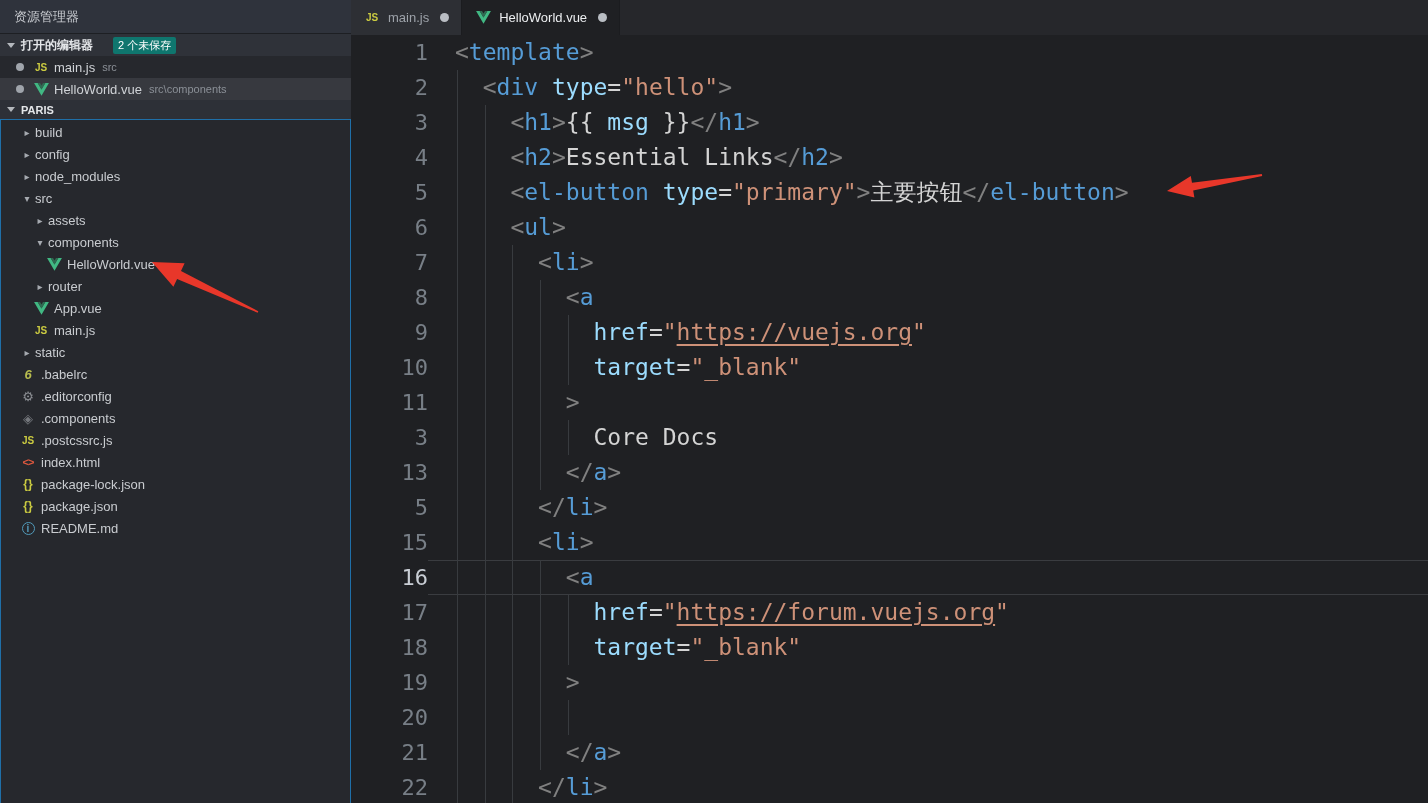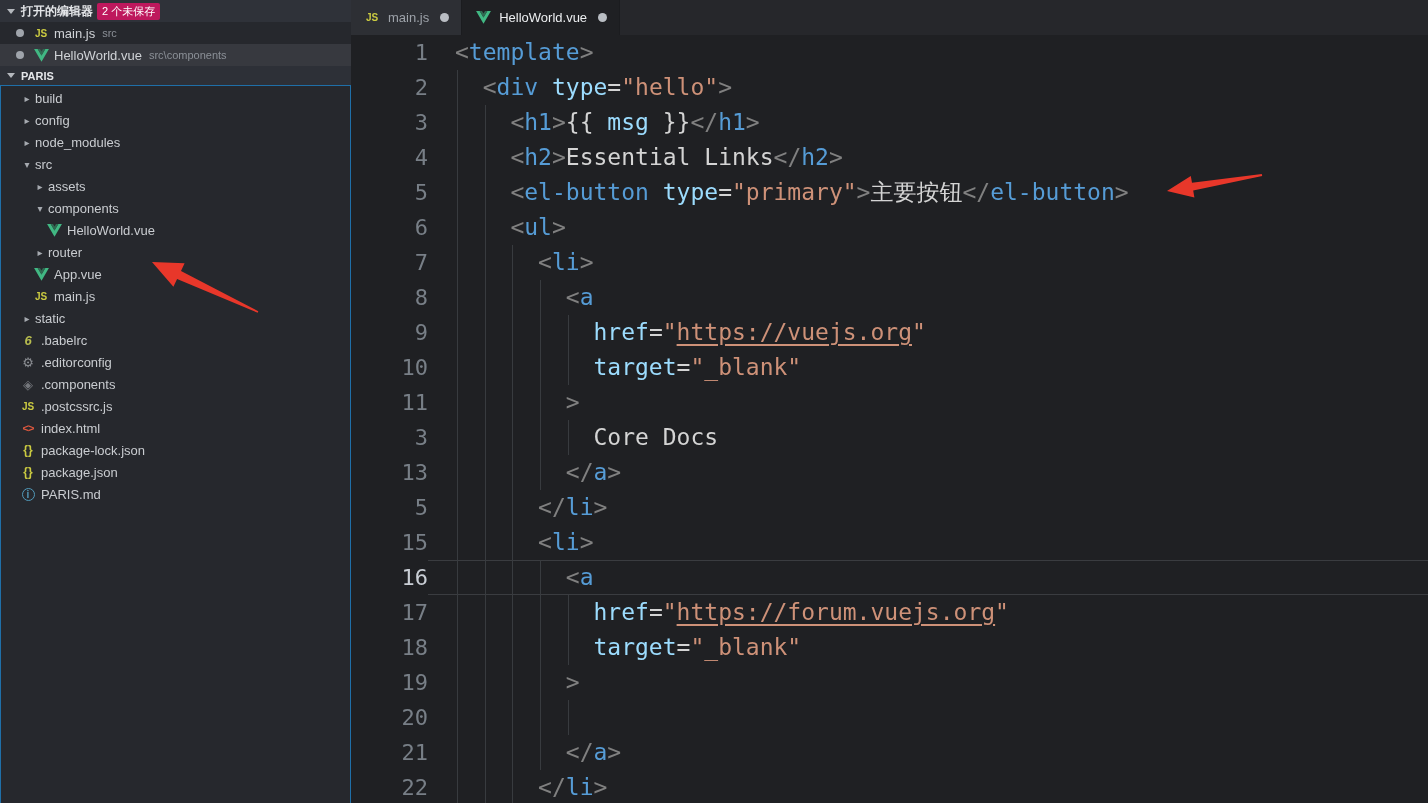--- a/index.html
+++ b/index.html
@@ -6,21 +6,21 @@
   html,body { width:1428px; height:803px; overflow:hidden; }
   body { background:#1f2023; font-family:"Liberation Sans", sans-serif; position:relative; }
 
   .app { display:flex; height:100%; }
 
   
   .sidebar { width:351px; flex:none; background:#26282d; display:flex; flex-direction:column; position:relative; }
   .sb-title { height:34px; line-height:34px; padding-left:14px; background:#2f333c; color:#c9ccd1; font-size:13px; border-bottom:1px solid #1d1f23; }
   .sec-header { height:22px; display:flex; align-items:center; background:#2f3239; color:#e4e6e9; font-size:12px; font-weight:bold; }
   .tw { width:0; height:0; border-left:4px solid transparent; border-right:4px solid transparent; border-top:5px solid #b4b8bd; margin:0 6px 0 7px; flex:none; }
-  .badge { margin-left:4px; background:#be185d; color:#ffffff; font-size:11px; font-weight:normal; padding:1px 5px; border-radius:2px; }
+  .badge { margin-left:20px; background:#0f766e; color:#ffffff; font-size:11px; font-weight:normal; padding:1px 5px; border-radius:2px; }
   .oe-row { height:22px; display:flex; align-items:center; font-size:13px; color:#d0d3d7; padding-left:10px; }
   .oe-row.selected { background:#37393f; }
   .mod-dot { width:8px; height:8px; border-radius:50%; background:#9fa4ab; margin:0 8px 0 6px; flex:none; }
   .oe-path { color:#8b9097; font-size:11px; margin-left:7px; }
   .paris-header { height:19px; background:#2d3037; font-size:11px; }
   .tree { flex:1; border:1px solid #1f6fa8; border-bottom:none; background:#26282d; padding-top:1px; overflow:hidden; }
   .tree-row { height:22px; display:flex; align-items:center; font-size:13px; color:#c9ccd0; }
   .twisty { width:16px; text-align:center; color:#a6aab0; font-size:10px; flex:none; }
   .fi { width:18px; text-align:center; margin-right:4px; flex:none; display:inline-flex; align-items:center; justify-content:center; }
   .ic-js { color:#cbcb41; font-weight:bold; font-size:10px; }
@@ -58,20 +58,21 @@
   .tk-v { color:#9cdcfe; }
 
   .arrows { position:absolute; left:0; top:0; width:1428px; height:803px; pointer-events:none; z-index:5; }
 </style>
 </head>
 <body>
 
 <div class="app">
 
   <aside class="sidebar">
+    <div class="sb-title">资源管理器</div>
 
     <div class="sec-header">
       <span class="tw"></span>
       <span>打开的编辑器</span>
       <span class="badge">2 个未保存</span>
     </div>
 
     <div class="oe-row">
       <span class="mod-dot"></span>
       <span class="fi">
@@ -199,21 +200,21 @@
         <div class="tree-row" style="padding-left: 18px;">
           <span class="fi">
             <span class="ic-json">{}</span>
           </span>
           <span>package.json</span>
         </div>
         <div class="tree-row" style="padding-left: 18px;">
           <span class="fi">
             <span class="ic-info">i</span>
           </span>
-          <span>PARIS.md</span>
+          <span>README.md</span>
         </div>
       </div>
   </aside>
 
   <main class="main">
     <div class="tabbar">
       <div class="tab inactive">
         <span class="fi">
             <span class="ic-js">JS</span>
           </span>

